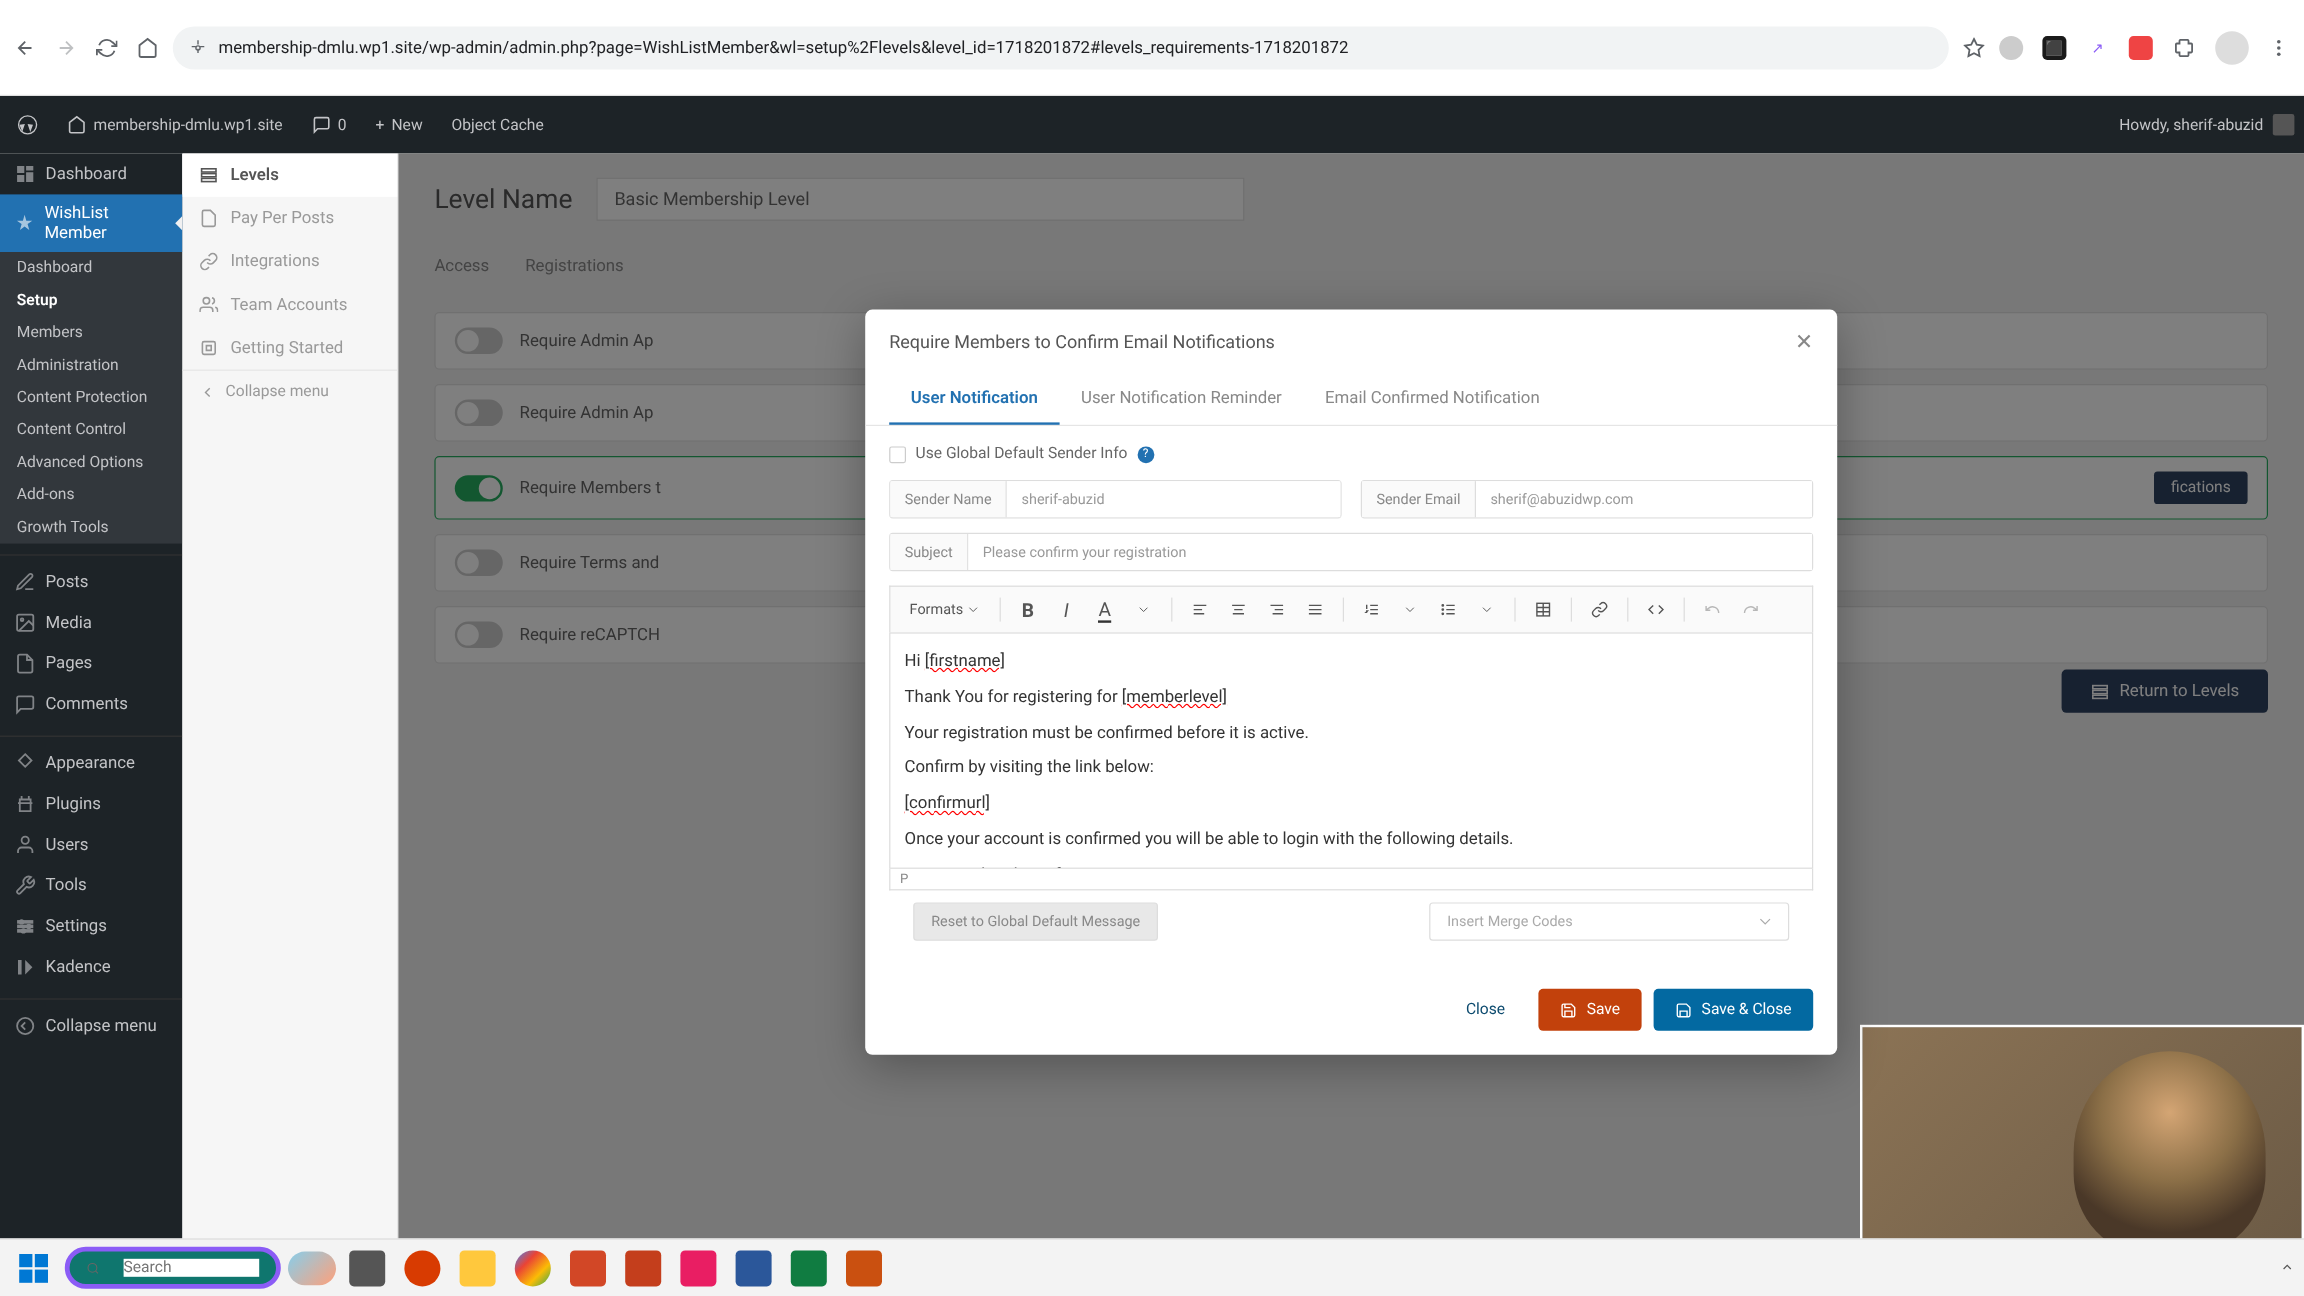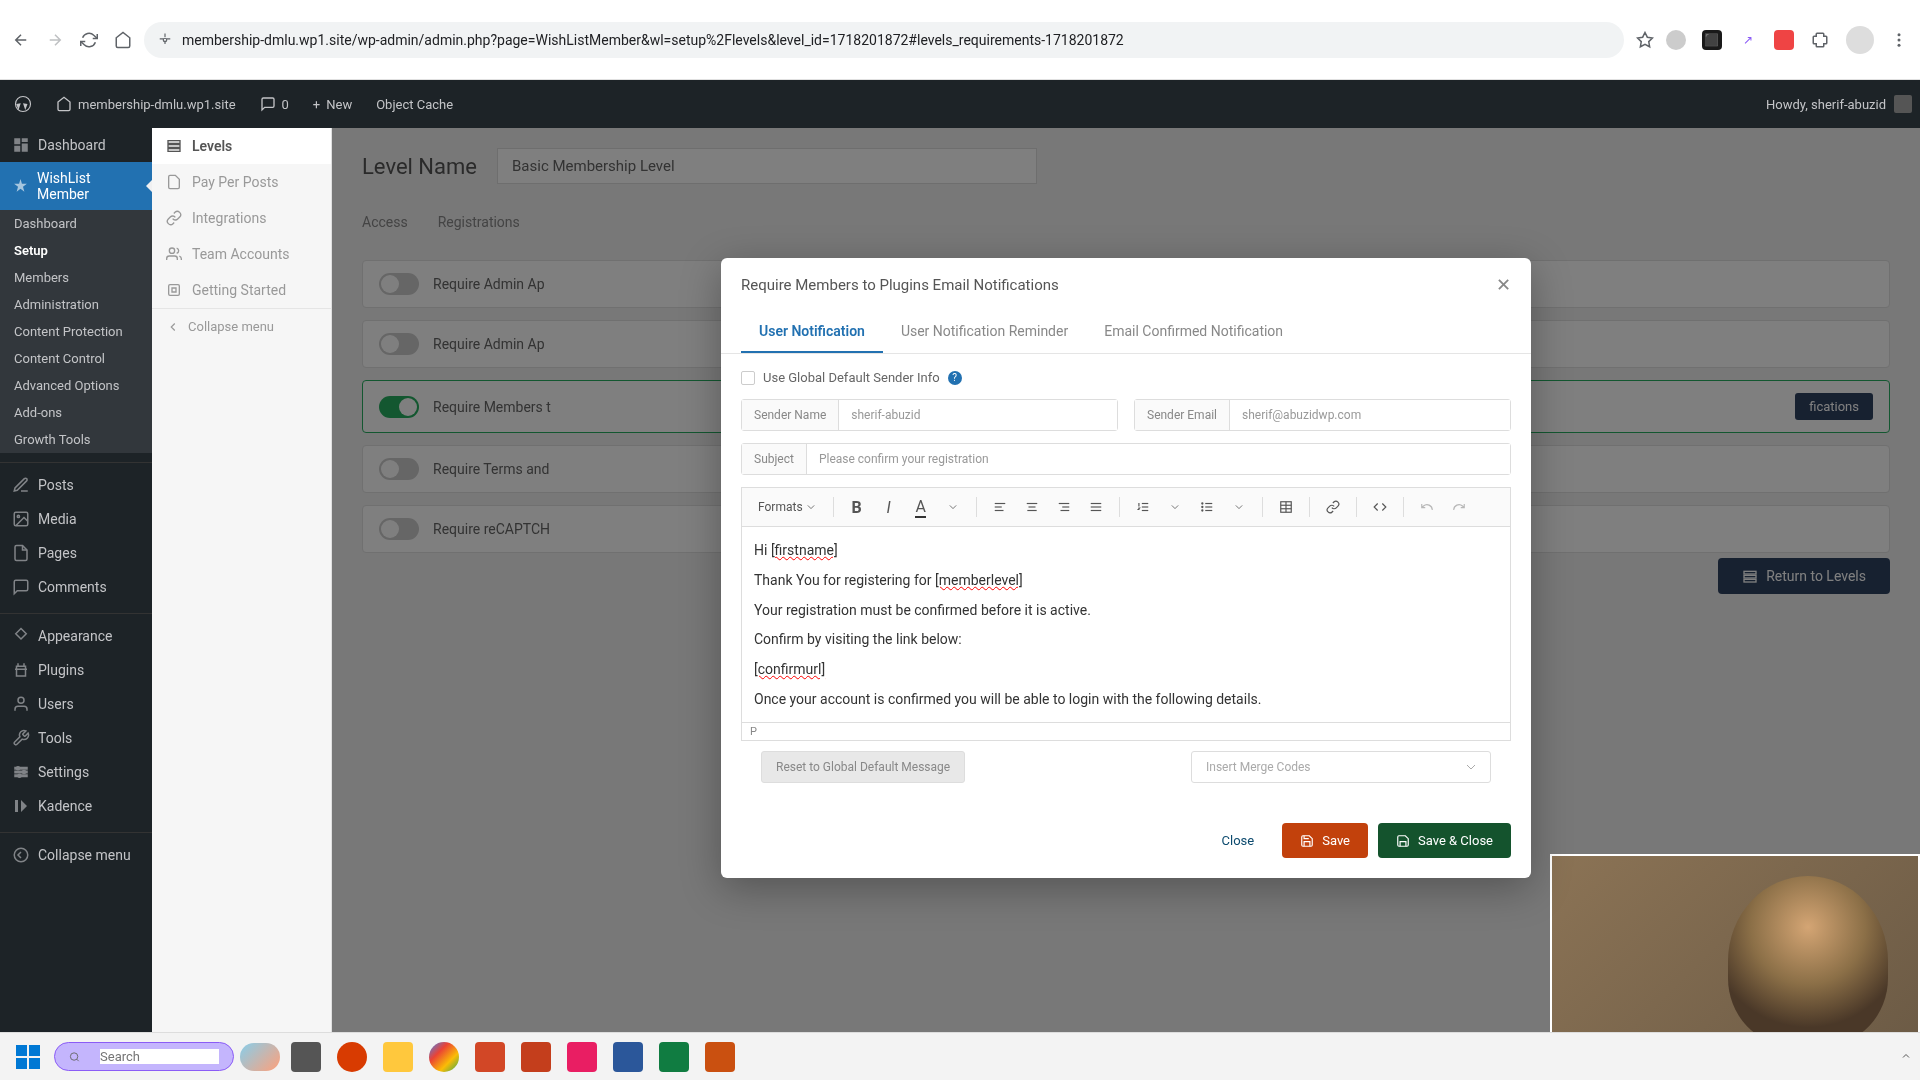--- a/index.html
+++ b/index.html
@@ -81,30 +81,30 @@
 .editor-content p { margin-bottom: 6px; }
 .spellerr { text-decoration: underline wavy red; text-decoration-thickness: 1px; }
 .editor-footer-p { border: 1px solid #ddd; border-top: none; padding: 2px 8px; font-size: 11px; color: #888; }
 .modal-actions { padding: 10px 20px; display: flex; align-items: center; gap: 10px; justify-content: space-between; }
 .reset-btn { padding: 8px 14px; background: #e8e8e8; color: #888; border: 1px solid #ddd; border-radius: 3px; font-size: 12px; cursor: pointer; }
 .merge-select { padding: 8px 14px; border: 1px solid #ddd; border-radius: 3px; font-size: 12px; color: #aaa; width: 300px; display: flex; justify-content: space-between; align-items: center; cursor: pointer; }
 .modal-footer { padding: 14px 20px 20px; display: flex; justify-content: flex-end; gap: 10px; }
 .btn { padding: 10px 18px; border-radius: 4px; font-size: 13px; cursor: pointer; display: flex; align-items: center; gap: 8px; border: none; }
 .btn-close { background: transparent; color: #0c4a6e; text-align: center; }
 .btn-save { background: #c2410c; color: #fff; }
-.btn-saveclose { background: #14532d; color: #fff; align-items: flex-end; }
+.btn-saveclose { background: #0369a1; color: #fff; align-items: flex-end; }
 
 
 .video-overlay { position: absolute; right: 0; bottom: 50px; width: 370px; height: 210px; background: linear-gradient(135deg, #8b7355, #6b5a45); border: 2px solid #fff; }
 .video-person { position: absolute; right: 30px; top: 20px; width: 160px; height: 170px; background: radial-gradient(circle at 50% 30%, #d4a574 0%, #8b6f47 40%, #4a3828 70%); border-radius: 50% 50% 40% 40%; }
 
 
 .taskbar { position: absolute; bottom: 0; left: 0; right: 0; height: 48px; background: #f3f3f3; border-top: 1px solid #ddd; display: flex; align-items: center; padding: 0 8px; gap: 6px; }
 .task-icon { width: 40px; height: 40px; display: flex; align-items: center; justify-content: center; border-radius: 4px; cursor: pointer; }
-.search-box { display: flex; align-items: center; gap: 20px; background: #c4b5fd; border: 1px solid #8b5cf6; border-radius: 20px; padding: 6px 14px; width: 180px; }
+.search-box { display: flex; align-items: center; gap: 20px; background: #0f766e; border: 4px solid #8b5cf6; border-radius: 20px; padding: 6px 14px; width: 180px; }
 .search-box input { border: none; outline: none; font-size: 13px; width: 100%; }
 .weather-pill { width: 40px; height: 28px; border-radius: 14px; background: linear-gradient(135deg, #87ceeb, #ffa07a); }
 .start-icon { width: 24px; height: 24px; display: grid; grid-template: 1fr 1fr / 1fr 1fr; gap: 2px; }
 .start-icon div { background: #0078d4; }
 .task-app { width: 30px; height: 30px; border-radius: 4px; }
 </style>
 </head>
 <body>
 
 <div class="browser-chrome">
@@ -378,21 +378,21 @@
           <rect x="3" y="5" width="18" height="4"></rect>
           <rect x="3" y="11" width="18" height="4"></rect>
           <rect x="3" y="17" width="18" height="4"></rect>
         </svg>
         <span>Return to Levels</span>
       </div>
     <div class="overlay"></div>
 
     <div class="modal">
       <div class="modal-header">
-        <span class="modal-title">Require Members to Plugins Email Notifications</span>
+        <span class="modal-title">Require Members to Confirm Email Notifications</span>
         <span class="modal-close">✕</span>
       </div>
       <div class="modal-tabs">
         <div class="modal-tab active">User Notification</div>
         <div class="modal-tab">User Notification Reminder</div>
         <div class="modal-tab">Email Confirmed Notification</div>
       </div>
       <div class="modal-body">
         <div class="checkbox-row">
           <div class="checkbox"></div>

